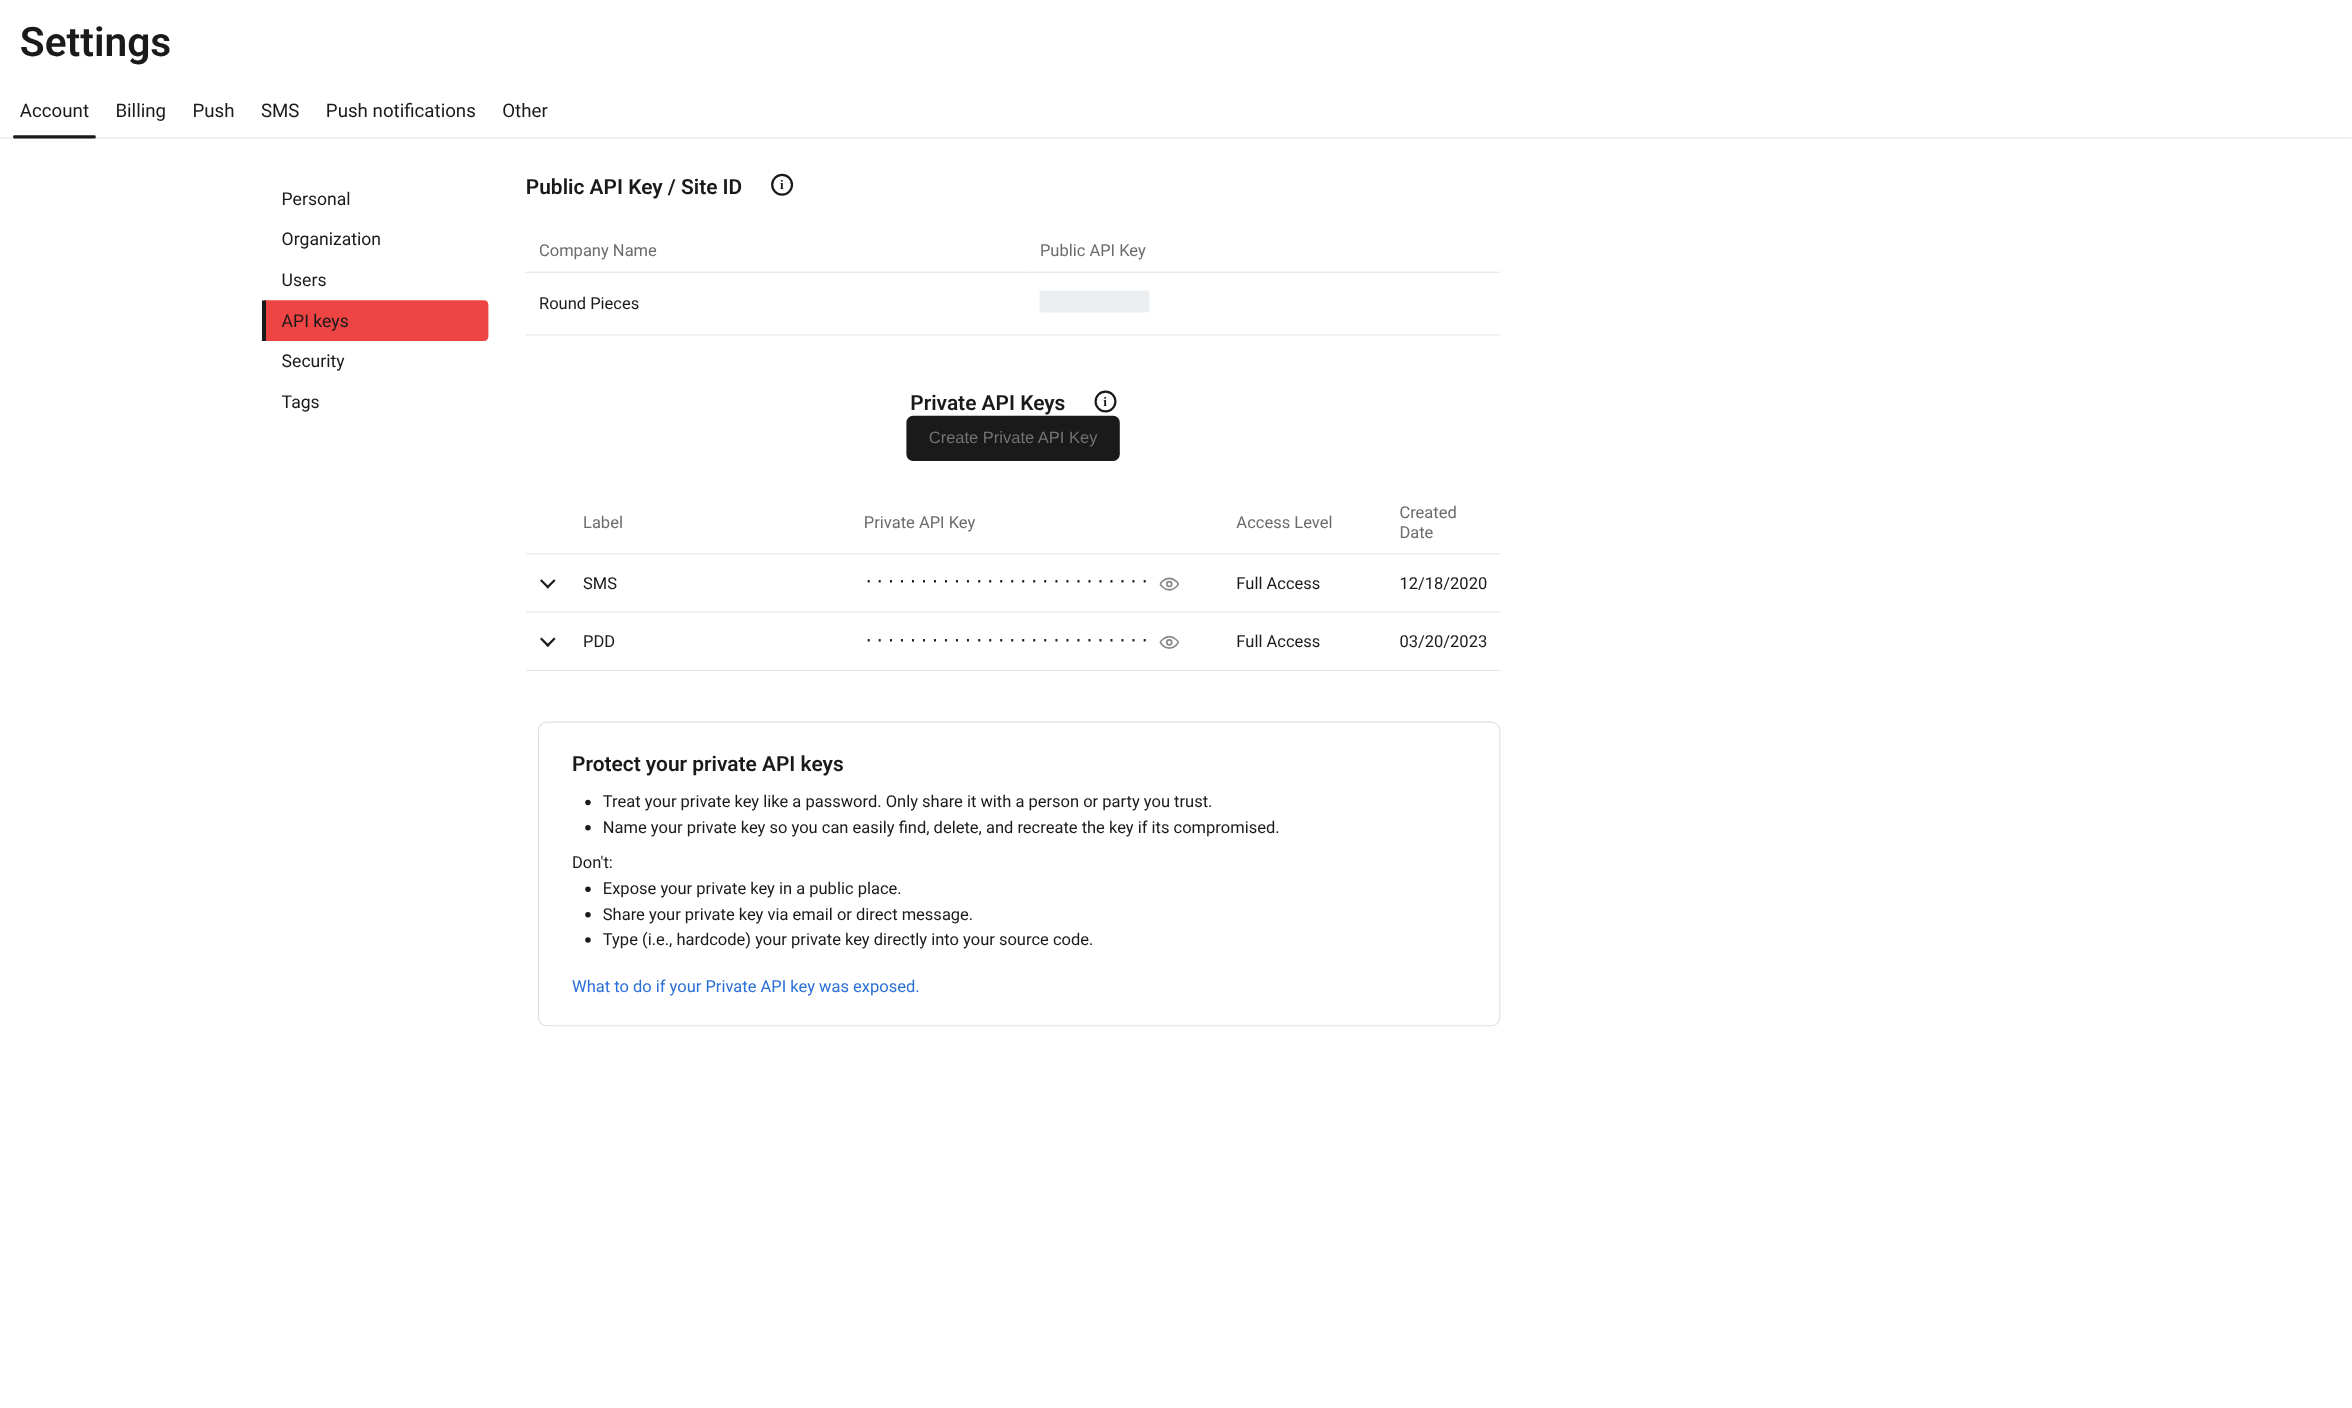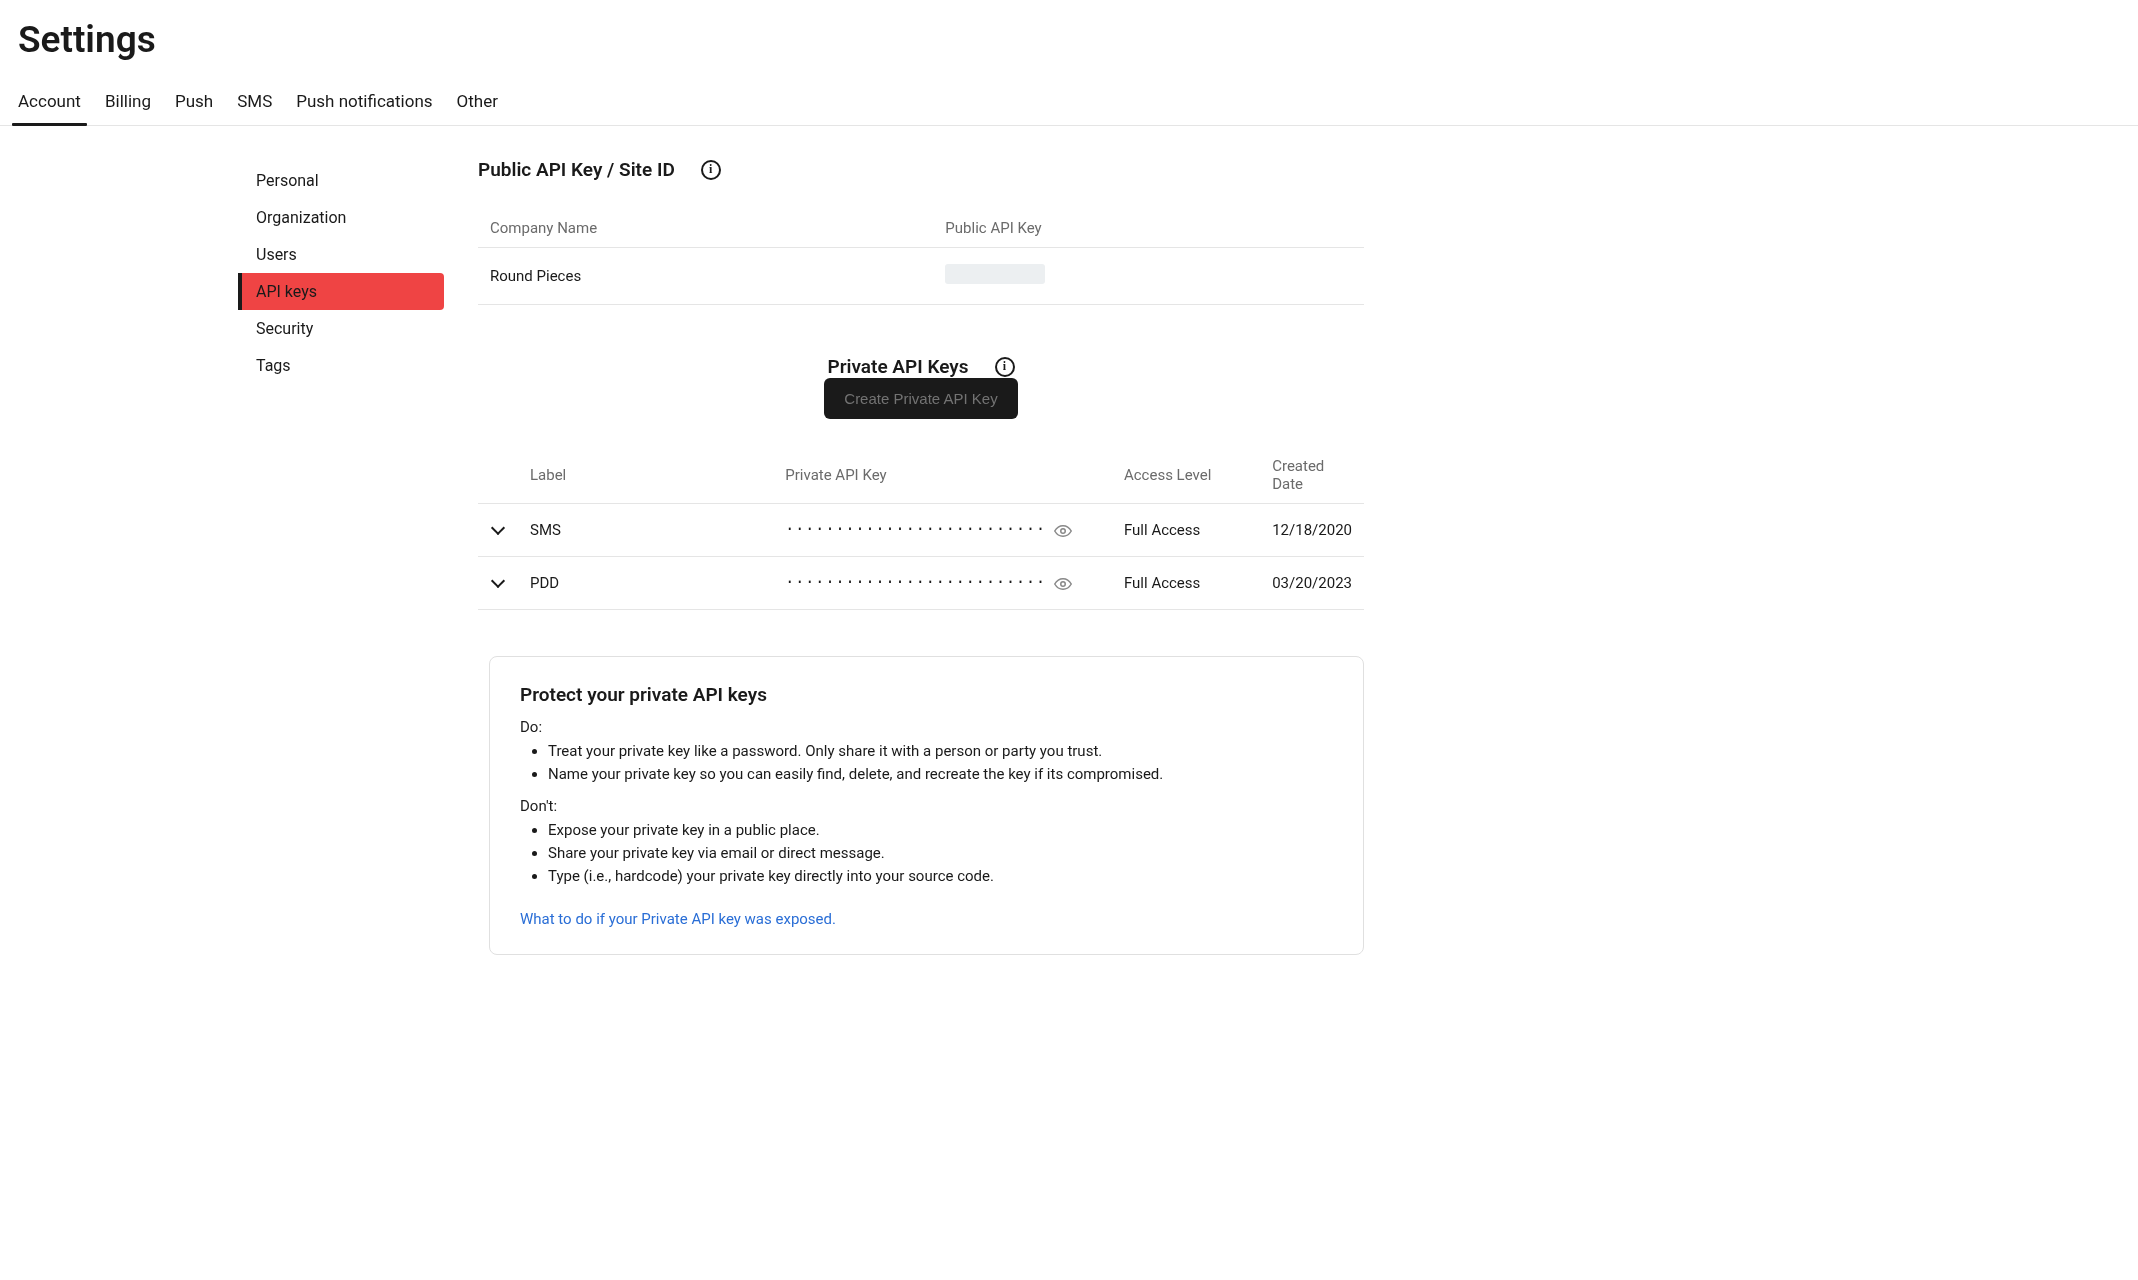--- a/index.html
+++ b/index.html
@@ -70,21 +70,20 @@
     border-radius: 0 4px 4px 0;
   }
   .main {
     flex: 1;
     padding-left: 34px;
     padding-right: 20px;
     max-width: 940px;
   }
   .section-header {
     display: flex;
-    align-items: center;
     gap: 26px;
     margin-bottom: 28px;
   }
   .section-title {
     font-size: 19px;
     font-weight: 600;
   }
   .info-icon {
     width: 20px;
     height: 20px;
@@ -305,21 +304,20 @@
                   </svg>
                 </span></td>
               <td>Full Access</td>
               <td>03/20/2023</td>
             </tr>
           </tbody>
       </table>
 
       <div class="info-box">
         <div class="info-box-title">Protect your private API keys</div>
-        <p>Do:</p>
         <ul id="do-list">
             <li>Treat your private key like a password. Only share it with a person or party you trust.</li>
             <li>Name your private key so you can easily find, delete, and recreate the key if its compromised.</li>
           </ul>
         <p>Don't:</p>
         <ul id="dont-list">
             <li>Expose your private key in a public place.</li>
             <li>Share your private key via email or direct message.</li>
             <li>Type (i.e., hardcode) your private key directly into your source code.</li>
           </ul>

